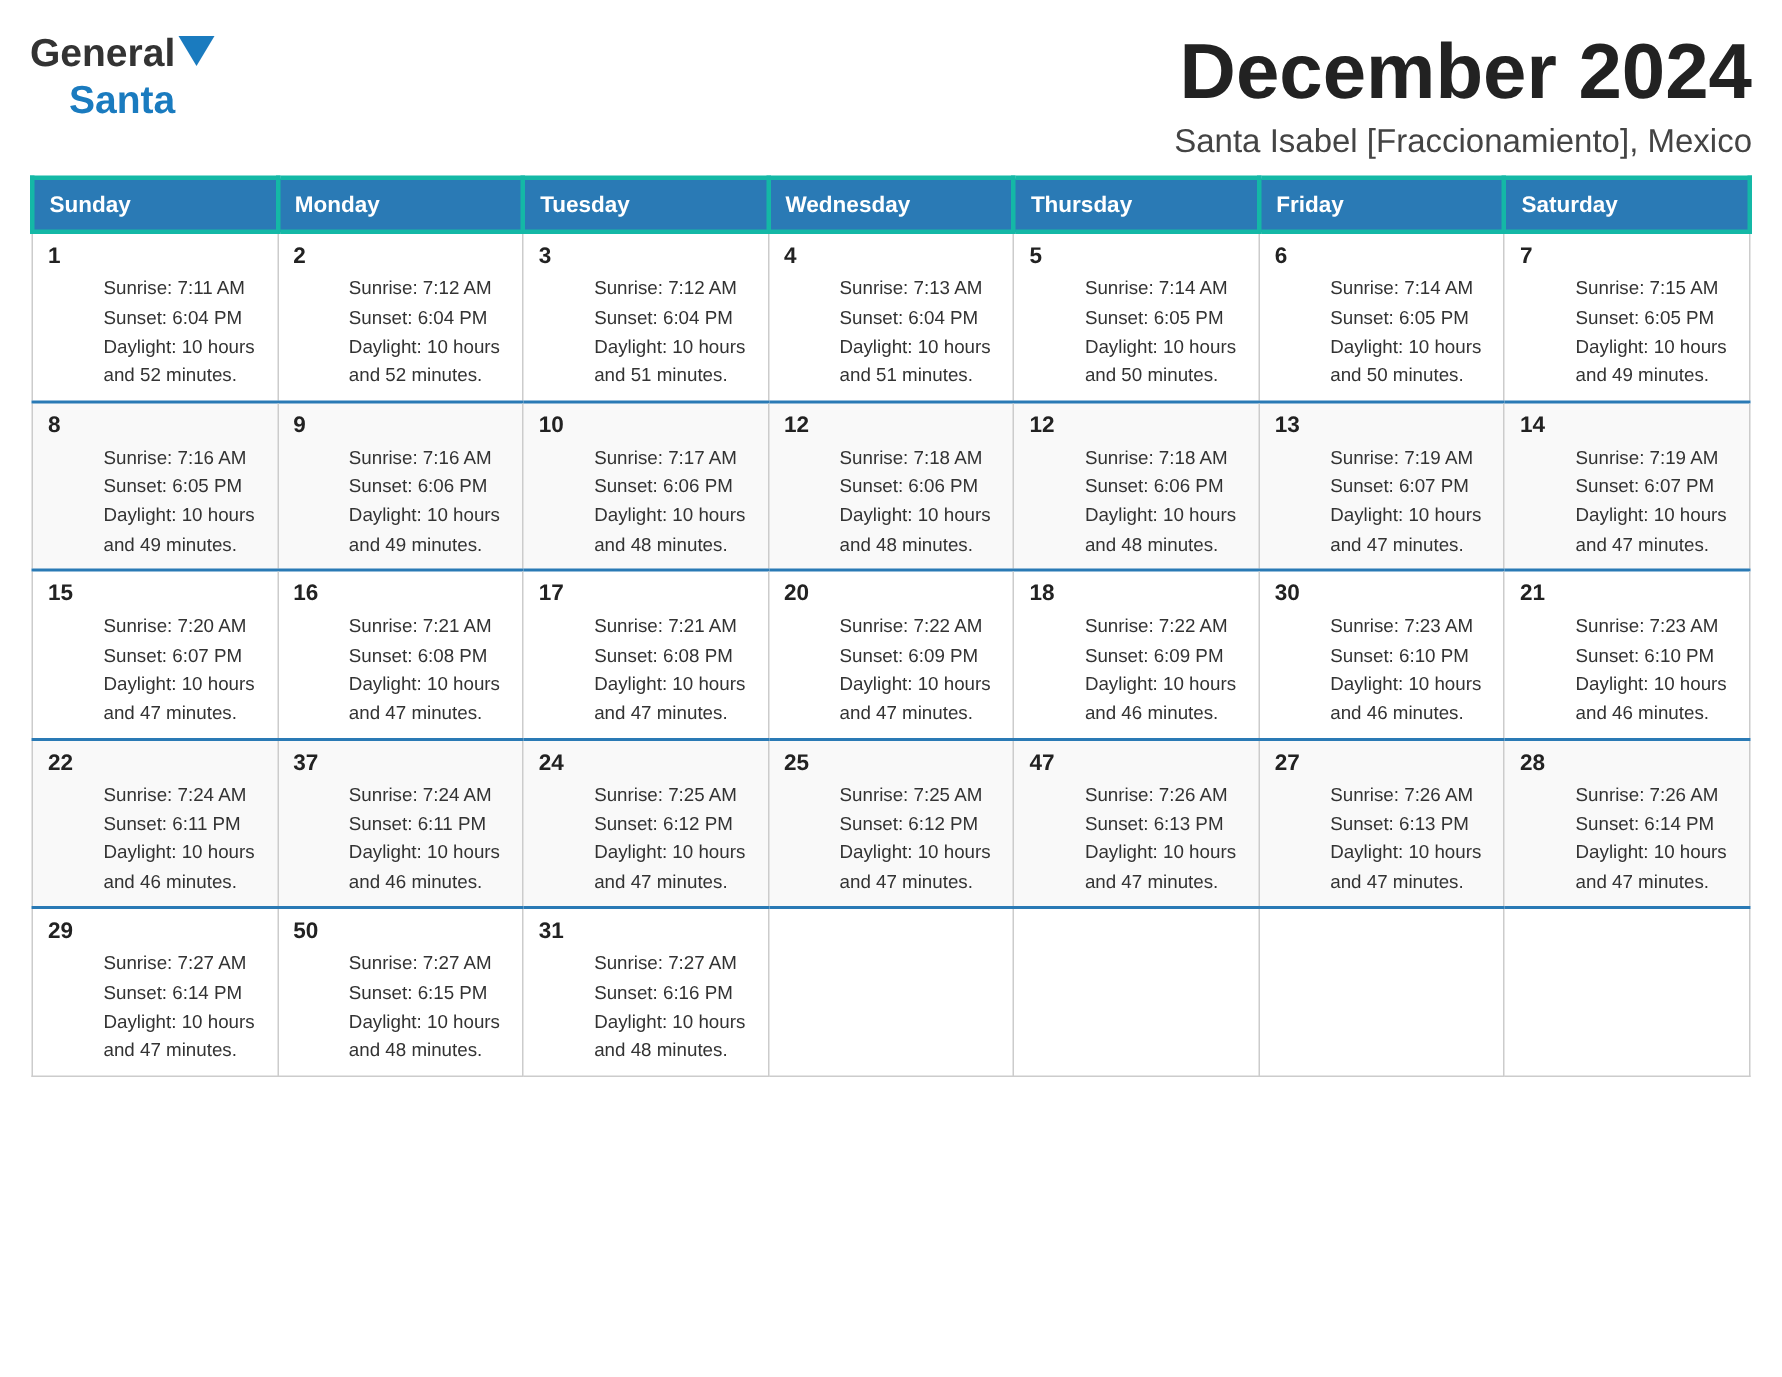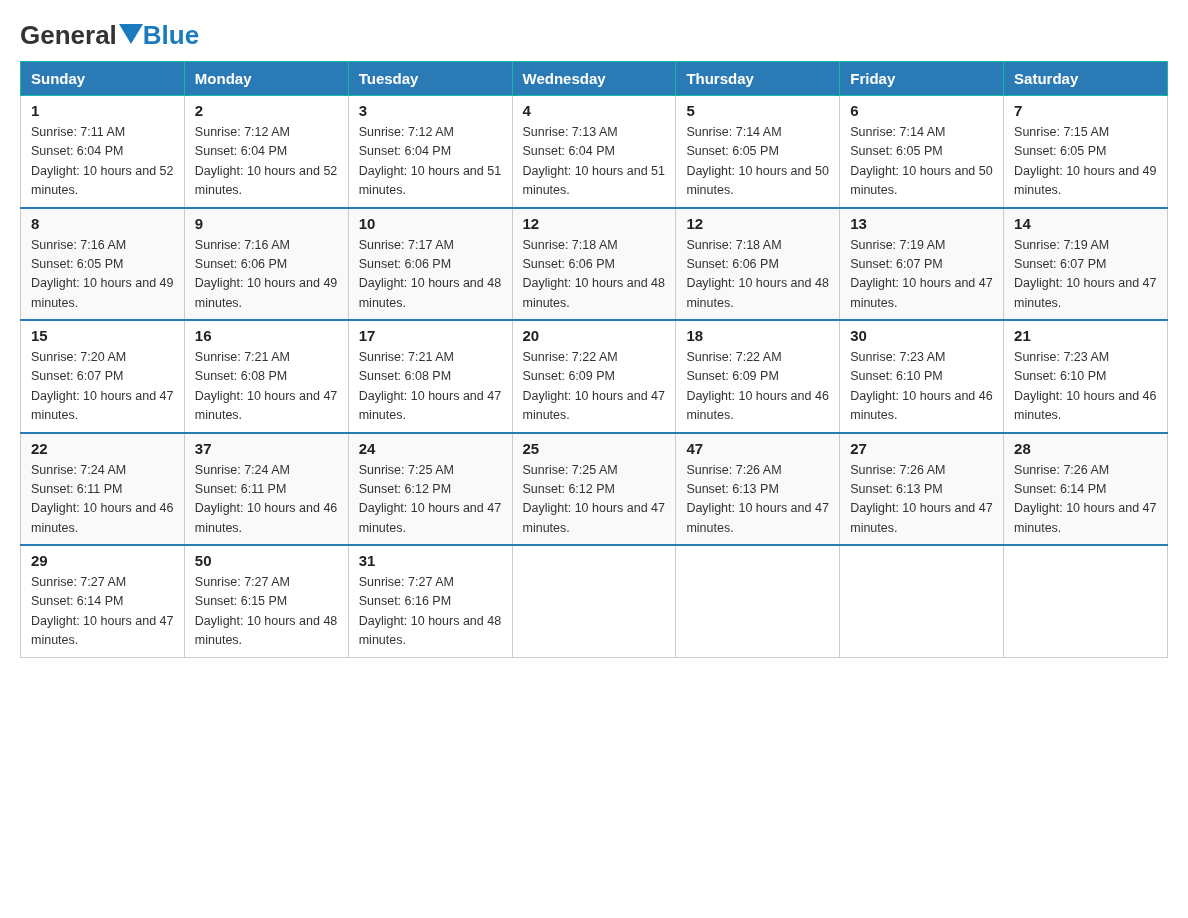--- a/index.html
+++ b/index.html
@@ -29,20 +29,21 @@
     .logo-triangle {
       width: 0;
       height: 0;
       border-left: 12px solid transparent;
       border-right: 12px solid transparent;
       border-top: 20px solid #1a7bbf;
       margin-top: -4px;
     }
     .logo-wrapper {
       display: flex;
+      flex-direction: column;
       align-items: center;
     }
     .logo-line1 {
       display: flex;
       align-items: center;
     }
     .title-section {
       text-align: right;
     }
     .month-year-title {
@@ -61,21 +62,21 @@
       border-collapse: collapse;
       margin-top: 10px;
     }
     .calendar-table th {
       background-color: #2a7ab5;
       color: #fff;
       text-align: left;
       padding: 8px 10px;
       font-size: 15px;
       font-weight: bold;
-      border: 1px solid #14b8a6;
+      border: 3px solid #14b8a6;
     }
     .calendar-table td {
       vertical-align: top;
       padding: 6px 10px;
       border: 1px solid #ccc;
       background: #fff;
       width: calc(100% / 7);
       min-height: 110px;
     }
     .calendar-table tr:nth-child(even) td {
@@ -84,42 +85,47 @@
     .day-number {
       font-size: 15px;
       font-weight: bold;
       color: #222;
       margin-bottom: 4px;
     }
     .day-info {
       font-size: 12.5px;
       color: #333;
       line-height: 1.55;
+      margin-left: 37px;
     }
     .empty-cell {
       background: #fff !important;
     }
     .row-divider td {
       border-top: 2px solid #2a7ab5;
     }
   </style>
 </head>
 <body>
 
 <div class="header-row">
   <div class="logo-wrapper">
     <div class="logo-line1">
       <span class="logo-text-general">General</span>
       <div style="display:flex;flex-direction:column;align-items:center;margin-left:2px;">
         <div class="logo-triangle"></div>
       </div>
     </div>
     <div style="margin-left:0;">
-      <span class="logo-text-blue">Blue</span>
+      <span class="logo-text-blue">Santa</span>
     </div>
+  </div>
+  <div class="title-section">
+    <div class="month-year-title">December 2024</div>
+    <div class="location-subtitle">Santa Isabel [Fraccionamiento], Mexico</div>
   </div>
 </div>
 
 <table class="calendar-table">
   <thead>
     <tr>
       <th>Sunday</th>
       <th>Monday</th>
       <th>Tuesday</th>
       <th>Wednesday</th>

